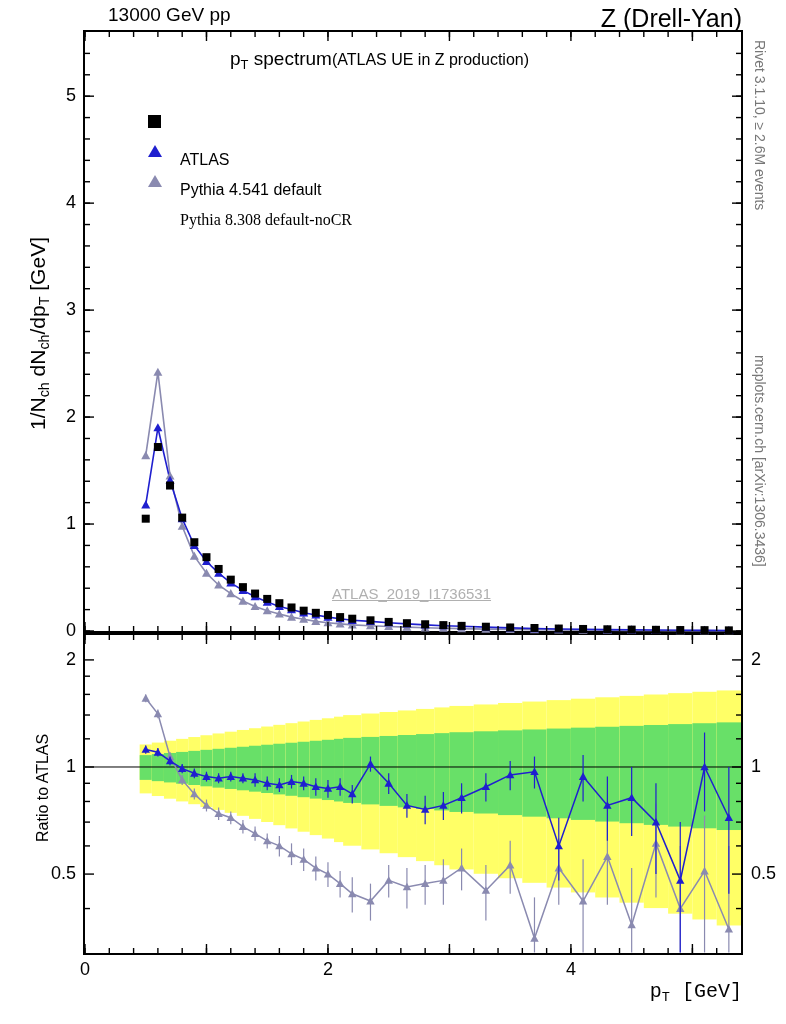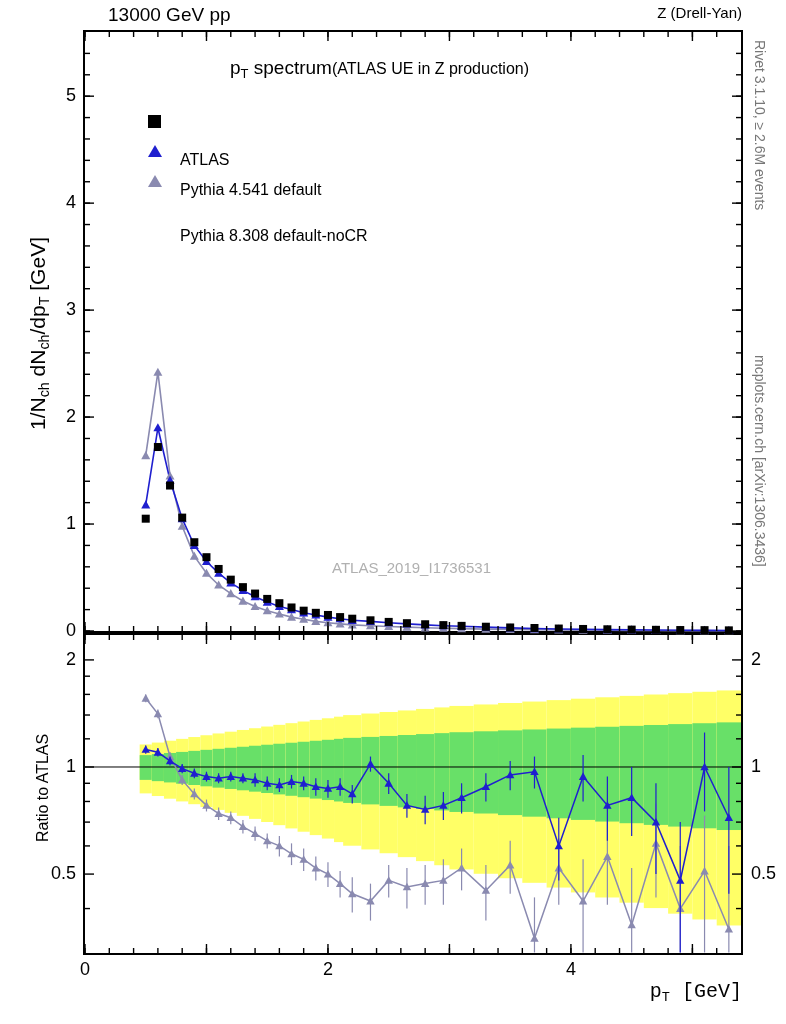--- a/index.html
+++ b/index.html
@@ -3,43 +3,43 @@
 <meta charset="utf-8">
 <style>
   html,body{margin:0;padding:0;background:#ffffff;}
   body{width:786px;height:1024px;font-family:"Liberation Sans",sans-serif;color:#000;}
   #root{position:relative;width:786px;height:1024px;overflow:hidden;}
 
   .txt{position:absolute;white-space:nowrap;}
 
   
   #hdr-left{left:108px;top:4px;font-size:19px;}
-  #hdr-right{right:44px;top:4px;font-size:15px;}
+  #hdr-right{right:44px;top:4px;font-size:25px;}
   #hdr-rule{position:absolute;left:83px;right:43px;top:30px;height:2px;background:#000;}
 
   
   #main-frame{position:absolute;left:83px;top:30px;width:660px;height:603px;
               border:2px solid #000;box-sizing:border-box;background:#fff;}
   
   #ratio-frame{position:absolute;left:83px;top:633px;width:660px;height:322px;
               border:2px solid #000;box-sizing:border-box;background:#fff;}
 
   
   .rot{position:absolute;transform-origin:0 0;white-space:nowrap;}
 
   #y-axis-title{font-size:21px;left:26px;top:430px;transform:rotate(-90deg);}
   #ratio-y-title{font-size:16px;left:34px;top:842px;transform:rotate(-90deg);}
   #right-lbl-1{font-size:14px;color:#777;left:768px;top:40px;transform:rotate(90deg);}
   #right-lbl-2{font-size:14px;color:#777;left:768px;top:355px;transform:rotate(90deg);}
 
-  #plot-title{left:230px;top:57px;font-size:19px;}
+  #plot-title{left:230px;top:48px;font-size:19px;}
   #plot-title .sub{font-size:16px;}
   #x-axis-title{right:44px;top:980px;font-size:20px;font-family:Liberation Mono, monospace;}
 
-  #watermark{left:332px;top:559px;font-size:15px;color:#b0b0b0;}
+  #watermark{left:332px;top:585px;font-size:15px;color:#b0b0b0;text-decoration:underline;}
 
   .leg-marker{position:absolute;}
   .leg-text{position:absolute;font-size:16px;margin-top:38px;}
 
   sub{font-size:0.68em;vertical-align:-0.28em;}
 </style>
 </head>
 <body>
 
 <div id="root">
@@ -615,21 +615,21 @@
       <line x1="85" y1="676.1914126285399" x2="90" y2="676.1914126285399" stroke="#000" stroke-width="1.4"></line>
       <line x1="741" y1="676.1914126285399" x2="736" y2="676.1914126285399" stroke="#000" stroke-width="1.4"></line>
     </svg>
 
   <div id="legend">
       <div class="leg-marker" style="left: 148px; top: 115px; width: 13px; height: 13px; background: rgb(0, 0, 0);"></div>
       <div class="leg-text" style="left: 180px; top: 113px;">ATLAS</div>
       <div class="leg-marker" style="left: 148px; top: 145px; width: 0px; height: 0px; border-left: 7px solid transparent; border-right: 7px solid transparent; border-bottom: 12px solid rgb(31, 31, 207);"></div>
       <div class="leg-text" style="left: 180px; top: 143px;">Pythia 4.541 default</div>
       <div class="leg-marker" style="left: 148px; top: 175px; width: 0px; height: 0px; border-left: 7px solid transparent; border-right: 7px solid transparent; border-bottom: 12px solid rgb(138, 138, 176);"></div>
-      <div class="leg-text" style="left: 180px; top: 189px;">Pythia 8.308 default-noCR</div>
+      <div class="leg-text" style="left: 180px; top: 173px; font-family: Liberation Serif, serif;">Pythia 8.308 default-noCR</div>
     </div>
 
   <div id="labels">
       <div class="txt" style="font-size: 18px; left: 76px; top: 620px; transform: translateX(-100%);">0</div>
       <div class="txt" style="font-size: 18px; left: 76px; top: 513.036px; transform: translateX(-100%);">1</div>
       <div class="txt" style="font-size: 18px; left: 76px; top: 406.071px; transform: translateX(-100%);">2</div>
       <div class="txt" style="font-size: 18px; left: 76px; top: 299.107px; transform: translateX(-100%);">3</div>
       <div class="txt" style="font-size: 18px; left: 76px; top: 192.143px; transform: translateX(-100%);">4</div>
       <div class="txt" style="font-size: 18px; left: 76px; top: 85.1786px; transform: translateX(-100%);">5</div>
       <div class="txt" style="font-size: 18px; left: 76px; top: 863.083px; transform: translateX(-100%);">0.5</div>

